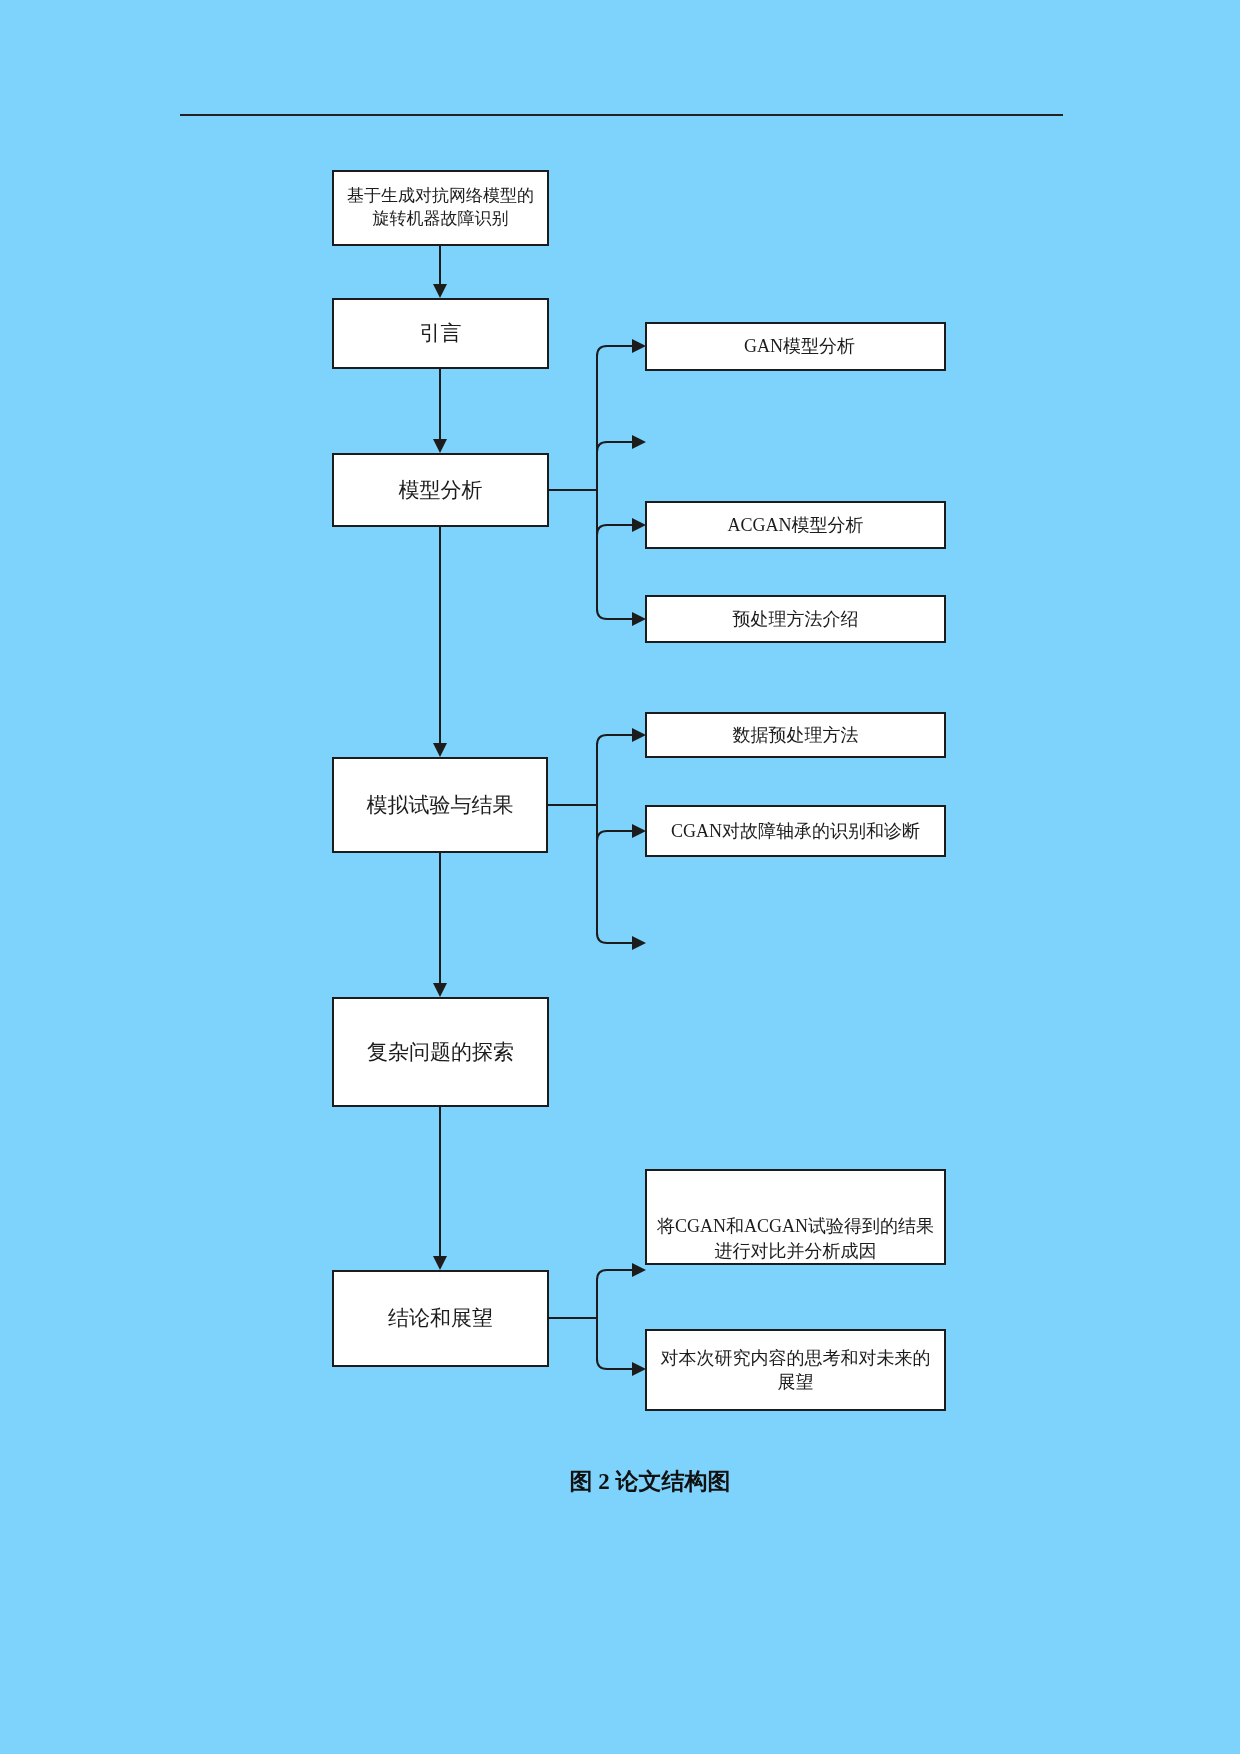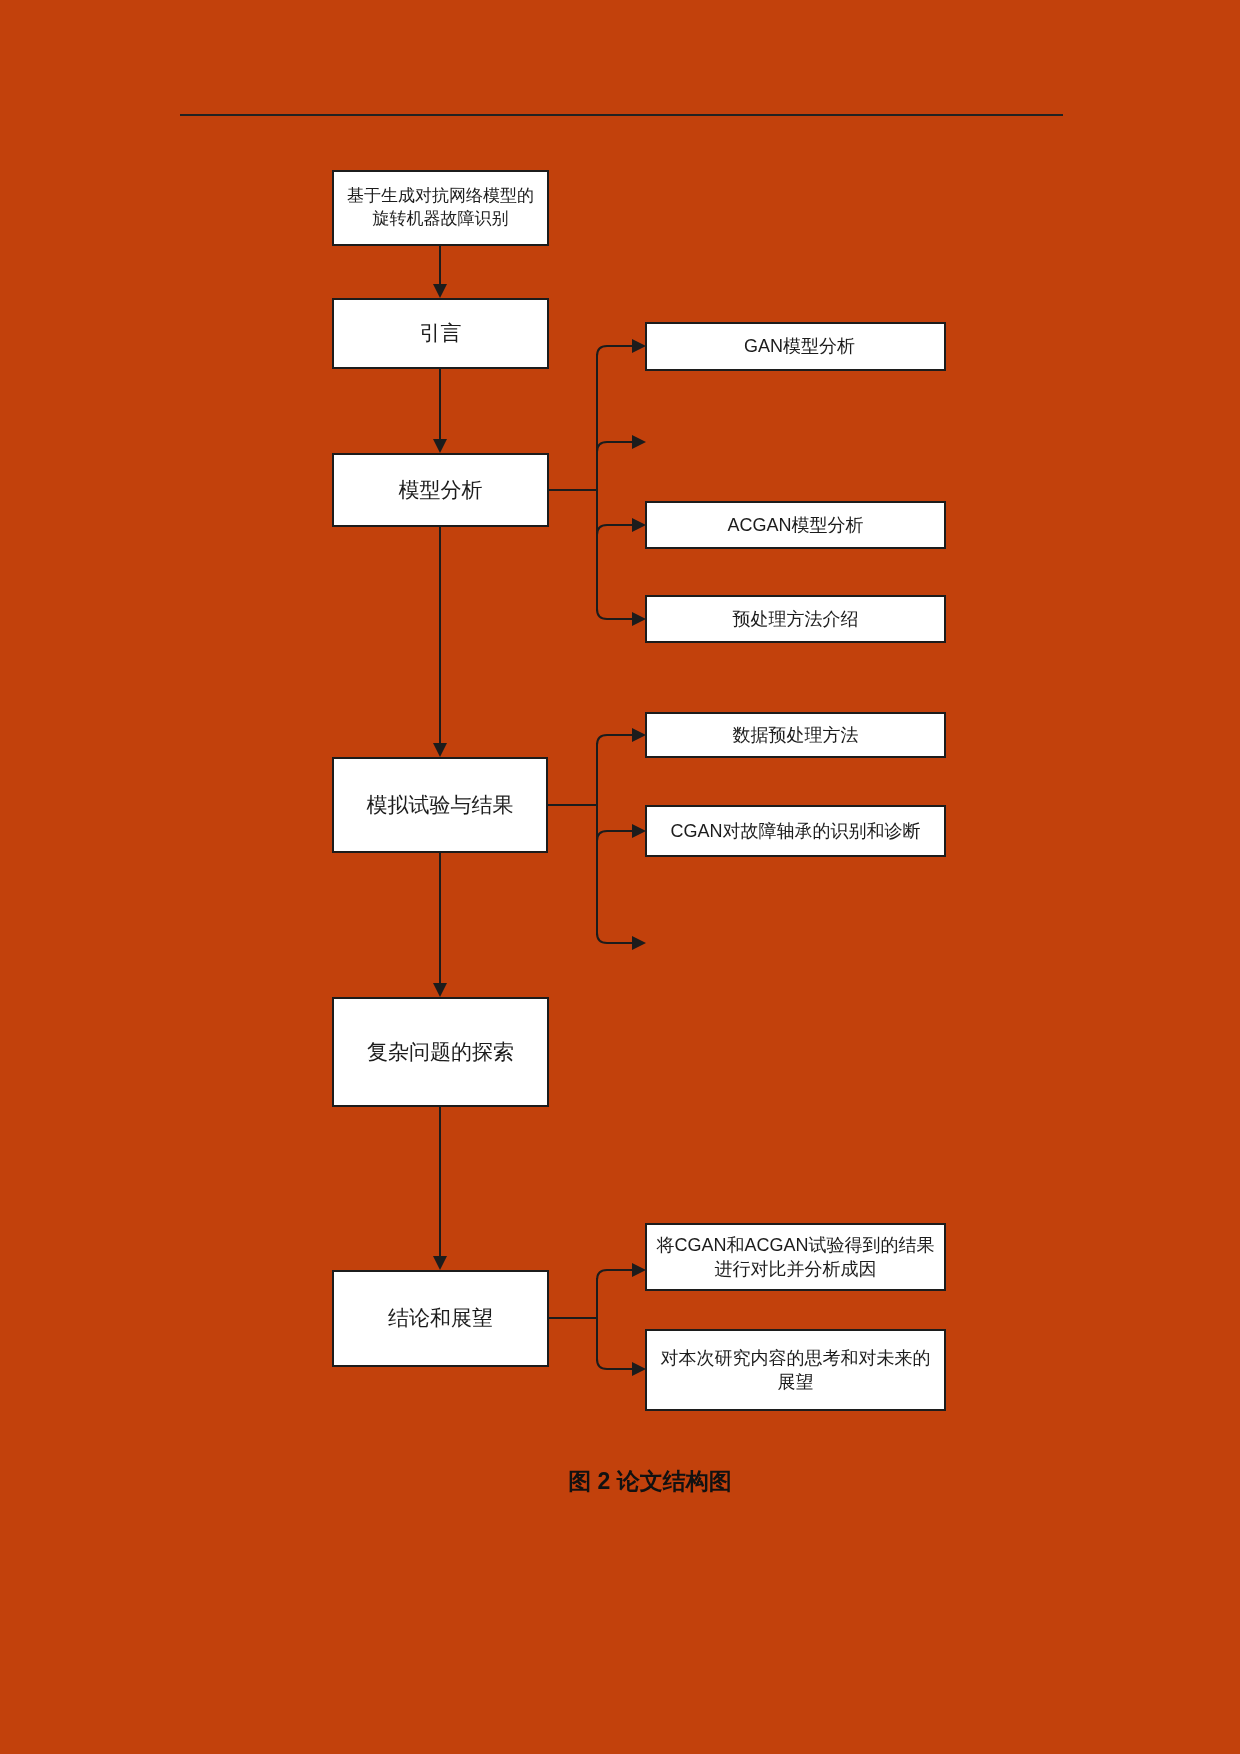--- a/index.html
+++ b/index.html
@@ -1,21 +1,21 @@
 <!DOCTYPE html>
 <html><head>
 <meta charset="utf-8">
 <style>
   html,body{margin:0;padding:0;background:#888;}
   .page{
     position:relative;
     width:1240px;height:1754px;
-    background:#c2410c;
+    background:#7dd3fc;
     margin:0 auto;
-    font-family:Liberation Sans, sans-serif;
+    font-family:Liberation Serif, serif;
     color:#1c1c1c;
     overflow:hidden;
   }
   .hrule{
     position:absolute;
     left:180px;top:114px;width:883px;height:2px;
     background:#222222;
   }
   svg.connectors{
     position:absolute;left:0;top:0;
@@ -142,21 +142,21 @@
     <span>预处理方法介绍</span>
   </div>
 
   <div class="box branch-node" style="left:645px;top:712px;width:301px;height:46px;">
     <span>数据预处理方法</span>
   </div>
   <div class="box branch-node" style="left:645px;top:805px;width:301px;height:52px;">
     <span>CGAN对故障轴承的识别和诊断</span>
   </div>
 
-  <div class="box branch-node" style="left:645px;top:1223px;width:301px;height:68px;">
+  <div class="box branch-node" style="left:645px;top:1169px;width:301px;height:96px;align-items:flex-end;">
     <span>将CGAN和ACGAN试验得到的结果进行对比并分析成因</span>
   </div>
   <div class="box branch-node" style="left:645px;top:1329px;width:301px;height:82px;">
     <span>对本次研究内容的思考和对未来的展望</span>
   </div>
 
   <div class="caption">图 2 论文结构图</div>
 
 </div>
 

